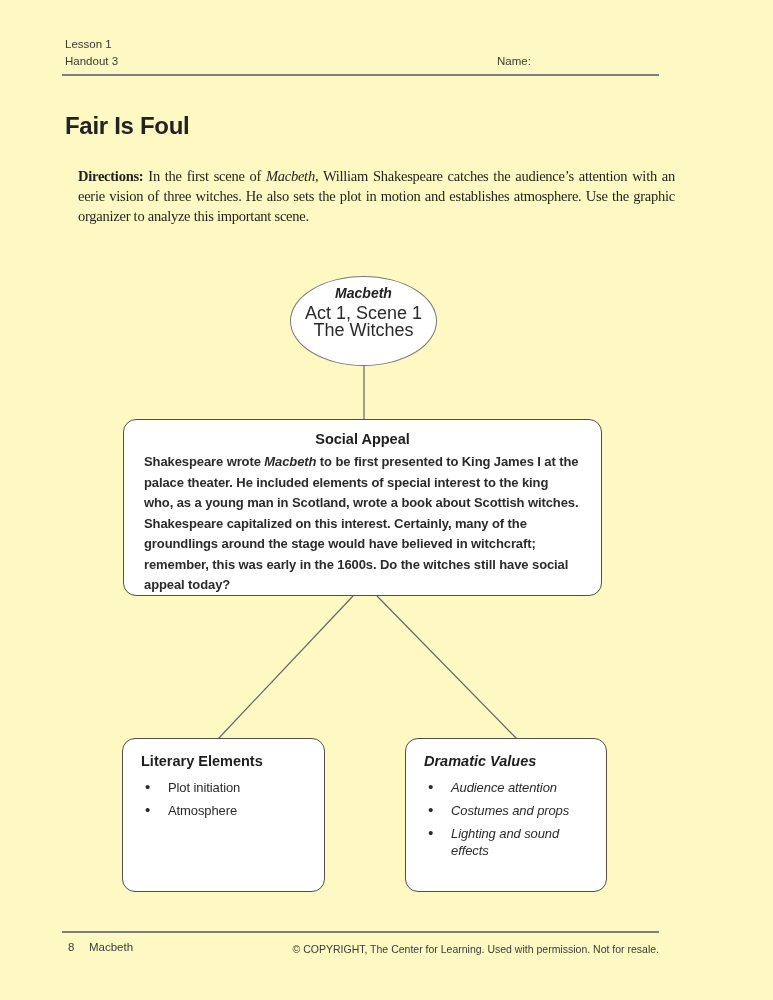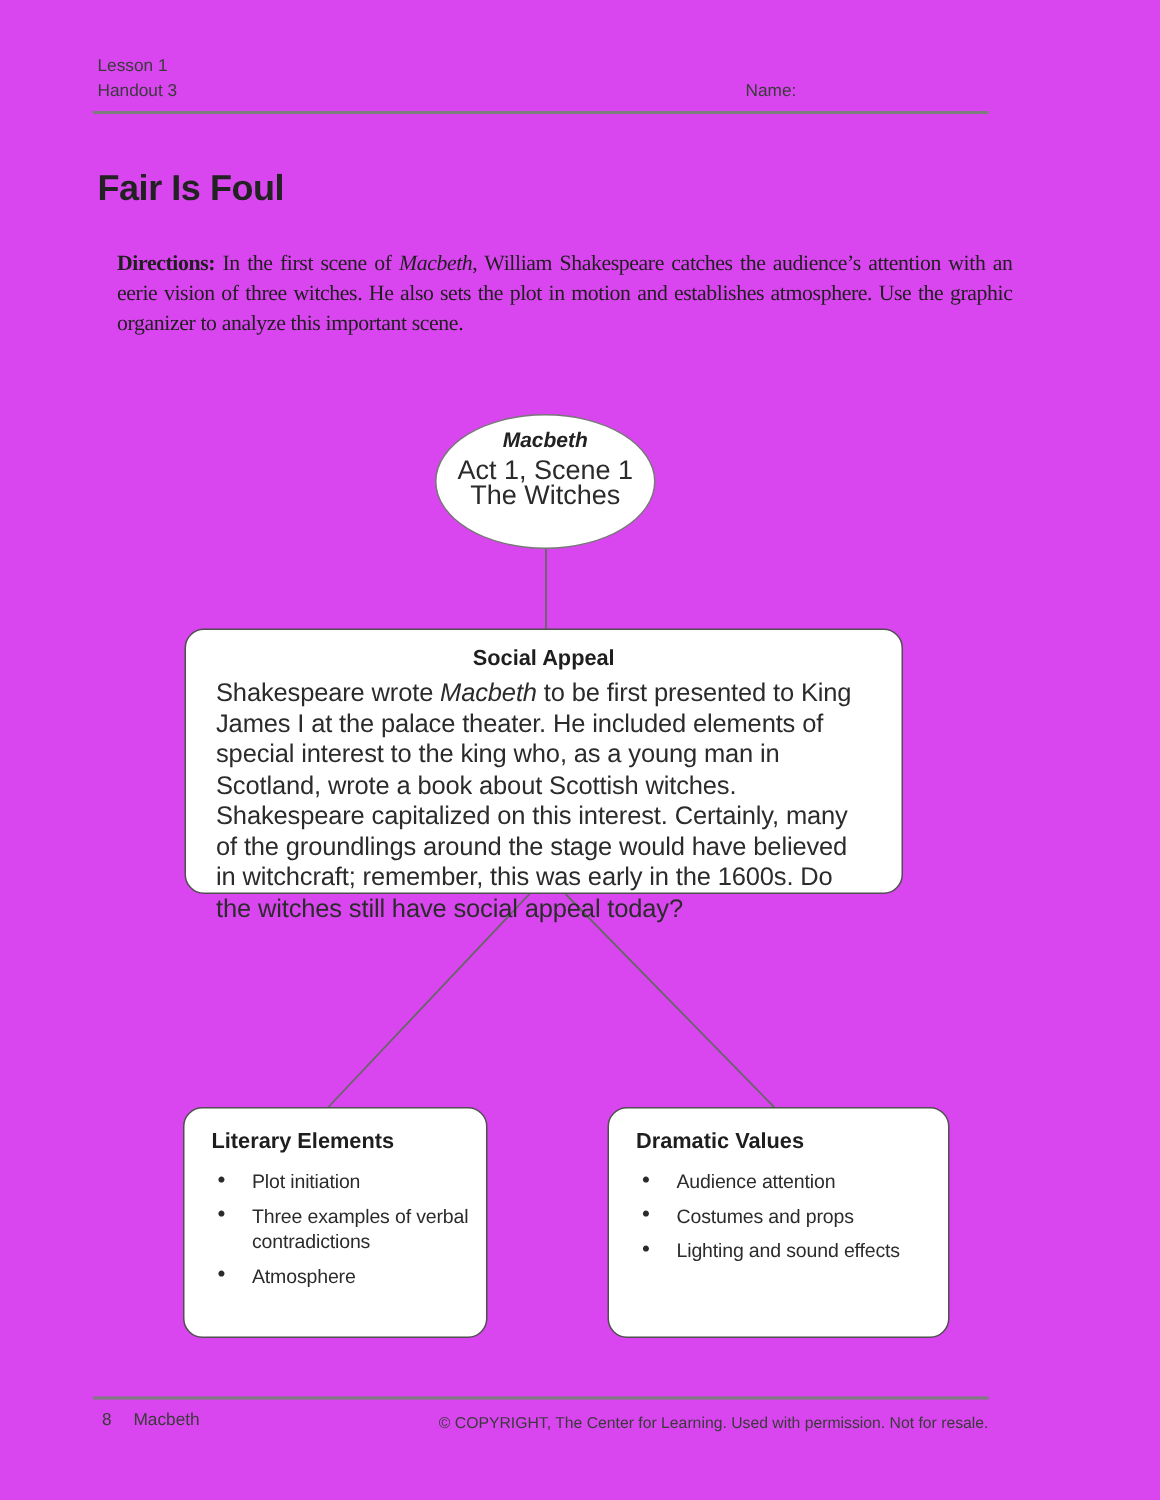--- a/index.html
+++ b/index.html
@@ -1,17 +1,17 @@
 <!DOCTYPE html>
 <html><head>
 <meta charset="utf-8">
 <style>
   html,body { margin:0; padding:0; background:#ffffff; }
   .page {
-    position:relative; width:773px; height:1000px; background:#d946ef;
+    position:relative; width:773px; height:1000px; background:#fef9c3;
     font-family:"Liberation Sans", sans-serif; color:#2e2e2e; overflow:hidden;
   }
   .abs { position:absolute; }
 
   
   .hdr-small { font-size:11.5px; color:#3a3a3a; }
   .hdr-rule { height:2px; background:#7d7d7d; }
 
   
   .page-title { font-size:24px; font-weight:bold; color:#222; letter-spacing:-0.3px; }
@@ -28,22 +28,23 @@
   .ellipse {
     border-radius:50%; text-align:center; padding-top:8px; border-color:#777;
   }
   .ellipse .e-title { font-size:14px; font-weight:bold; font-style:italic; color:#222; margin-bottom:4px; }
   .ellipse .e-line { font-size:18px; line-height:17px; color:#2b2b2b; }
 
   .round-box { border-radius:13px; border-color:#4f4f4f; }
   .box-title { font-size:14.5px; font-weight:bold; color:#1e1e1e; }
   .social-title { text-align:center; margin-top:11px; }
   .social-body {
-    margin:5px 22px 0 20px; font-size:17px; line-height:20.5px; color:#2b2b2b;
+    margin:5px 22px 0 20px; font-size:13px; line-height:20.5px; color:#2b2b2b;
     letter-spacing:-0.1px;
+    font-weight:bold;
   }
 
   .leaf-box { padding:14px 8px 0 18px; }
   .leaf-box .box-title { margin-bottom:10px; }
   .bullet-list { list-style:none; margin:0; padding:0; }
   .bullet-list li {
     position:relative; padding-left:27px; margin-bottom:6px;
     font-size:13px; line-height:17px; color:#2b2b2b; letter-spacing:-0.1px;
   }
   .bullet-list li::before {
@@ -87,26 +88,25 @@
     <div class="box-title social-title">Social Appeal</div>
     <div class="social-body">
       <span>Shakespeare wrote </span><span class="italic">Macbeth</span><span> to be first presented to King James I at the palace theater. He included elements of special interest to the king who, as a young man in Scotland, wrote a book about Scottish witches. Shakespeare capitalized on this interest. Certainly, many of the groundlings around the stage would have believed in witchcraft; remember, this was early in the 1600s. Do the witches still have social appeal today?</span>
     </div>
   </div>
 
   <div class="abs node round-box leaf-box" style="left:122px; top:738px; width:203px; height:154px;">
     <div class="box-title">Literary Elements</div>
     <ul class="bullet-list">
       <li>Plot initiation</li>
-      <li>Three examples of verbal contradictions</li>
       <li>Atmosphere</li>
     </ul>
   </div>
 
-  <div class="abs node round-box leaf-box" style="left:405px; top:738px; width:228px; height:154px;">
+  <div class="abs node round-box leaf-box" style="left:405px; top:738px; width:202px; height:154px;font-style:italic;">
     <div class="box-title">Dramatic Values</div>
     <ul class="bullet-list">
       <li>Audience attention</li>
       <li>Costumes and props</li>
       <li>Lighting and sound effects</li>
     </ul>
   </div>
 
   <div class="abs ftr-rule" style="left:62px; top:931px; width:597px;"></div>
   <div class="abs ftr-text" style="left:68px; top:941px;">8</div>

